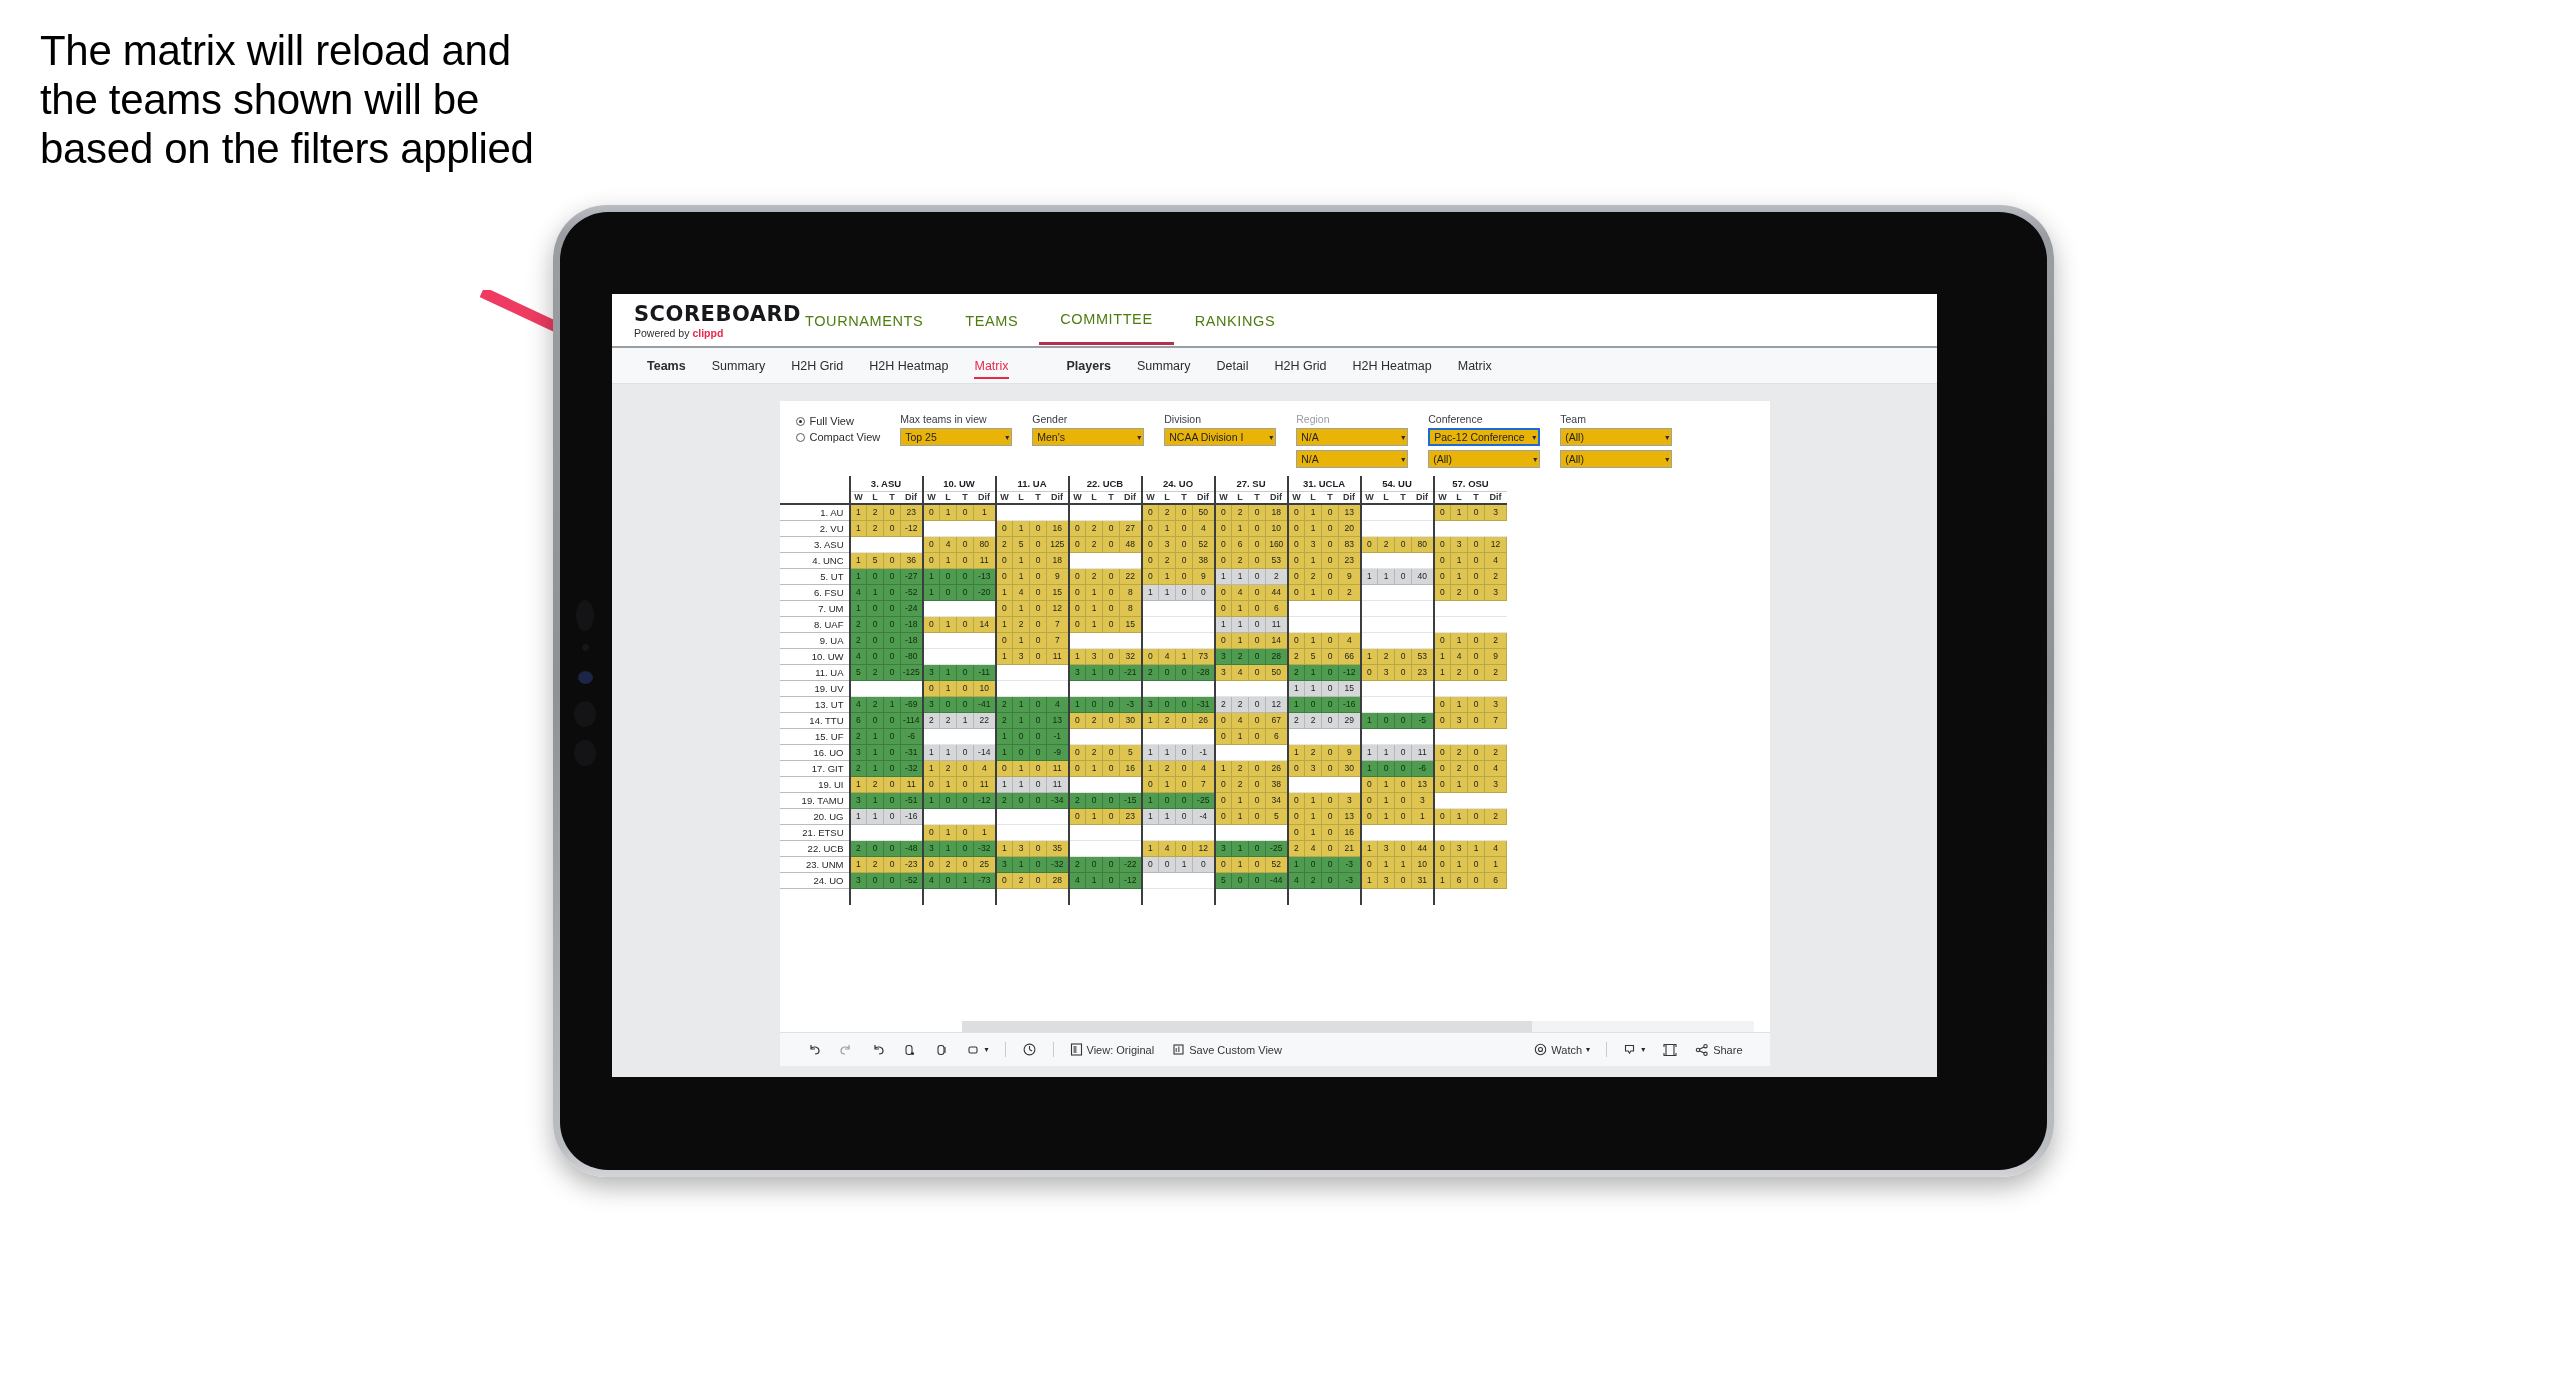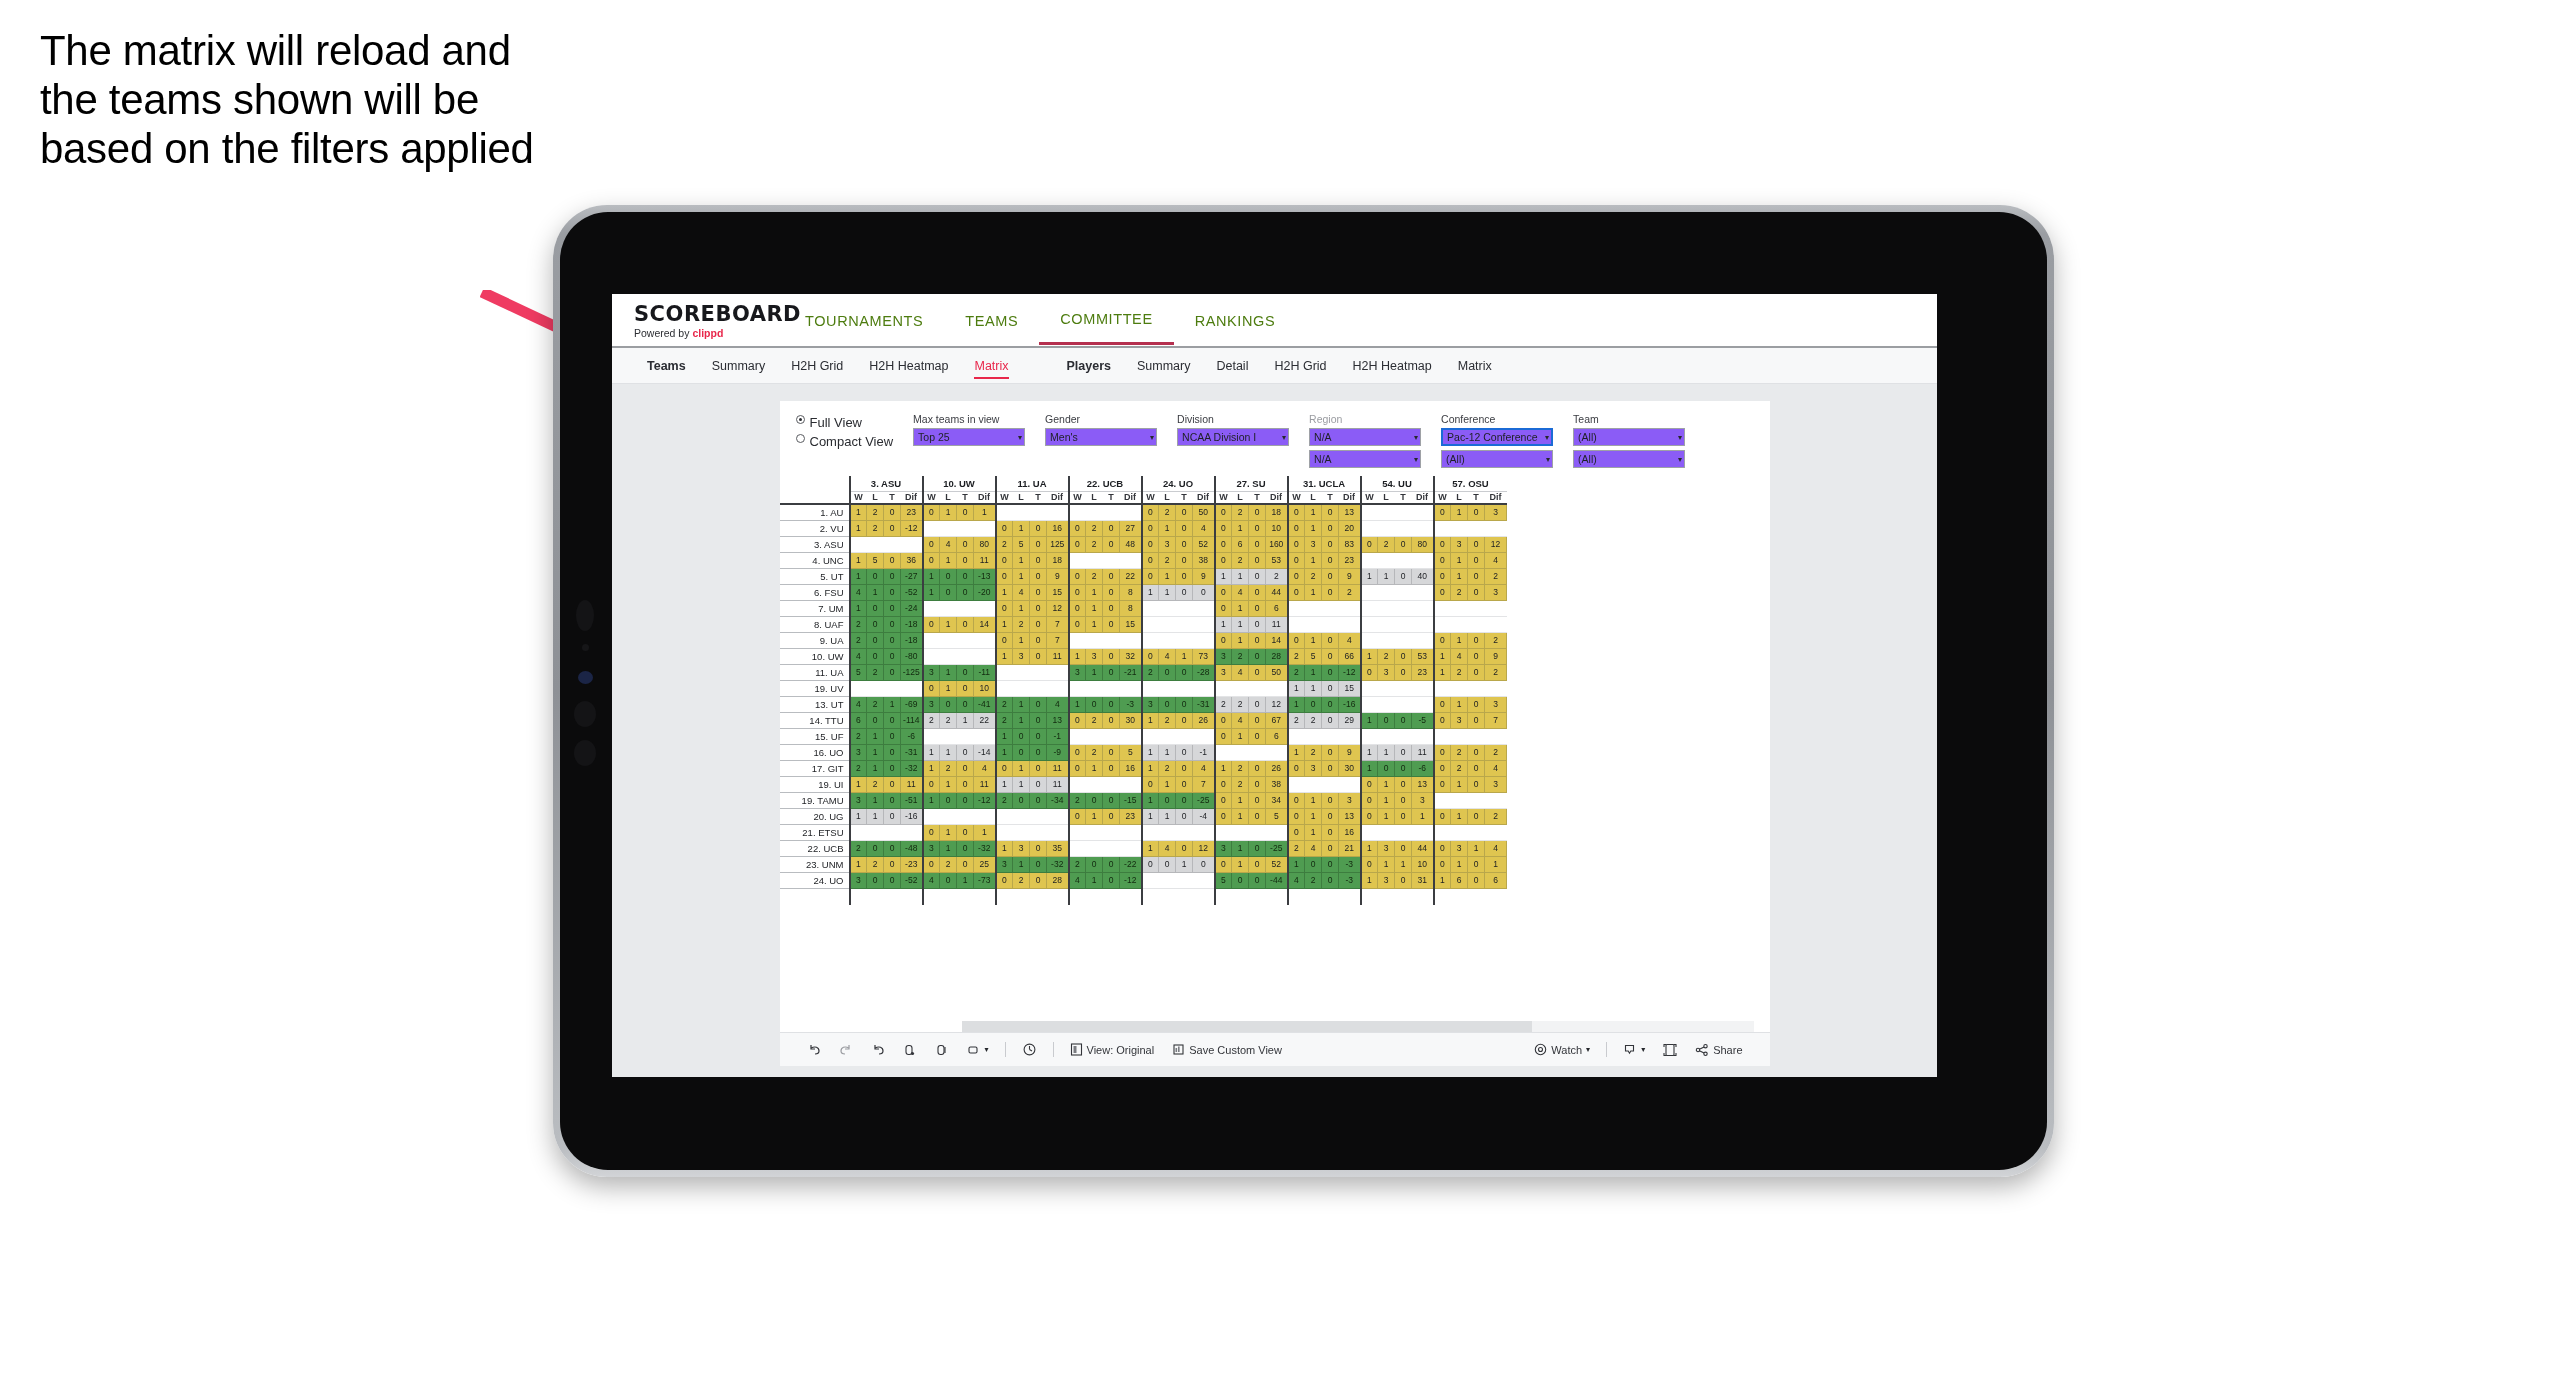--- a/index.html
+++ b/index.html
@@ -102,29 +102,29 @@
     display:flex; flex-direction:column;
   }
 
   
   #filters { display:flex; padding: 12px 16px 8px 16px; gap: 0px; }
   .filt { margin-right: 20px; }
   .filt-label { font-size: 10.5px; color:#3a3c42; margin-bottom:3px; white-space:nowrap;}
   .filt-label.grey { color:#9a9ca1; }
   select, .fake-select {
     font-size: 10.5px; font-family:"Liberation Sans", sans-serif;
-    border:1px solid #9ea1a6; background:#8b5cf6; color:#1e2025;
+    border:1px solid #9ea1a6; background:#eab308; color:#1e2025;
     height: 18px; padding: 0 2px 0 4px; width: 112px;
     display:flex; align-items:center; justify-content:space-between;
   }
   .fake-select.focus { border:2px solid #1b6bd6; }
   .fake-select + .fake-select { margin-top: 4px; }
   .caret { font-size: 8px; color:#26282d; }
   .radio-grp { margin-right: 20px; padding-top: 2px; }
-  .radio-row { display:flex; align-items:flex-start; font-size:13px; color:#2a2c31;
+  .radio-row { display:flex; align-items:center; font-size:11px; color:#2a2c31;
                margin-bottom:4px; white-space:nowrap;}
   .radio {
     width:9px; height:9px; border-radius:50%; border:1px solid #5a5c61;
     margin-right:5px; position:relative; flex:none;
   }
   .radio.on::after {
     content:""; position:absolute; left:2px; top:2px; width:3px; height:3px;
     border-radius:50%; background:#2a2c31;
   }
 

